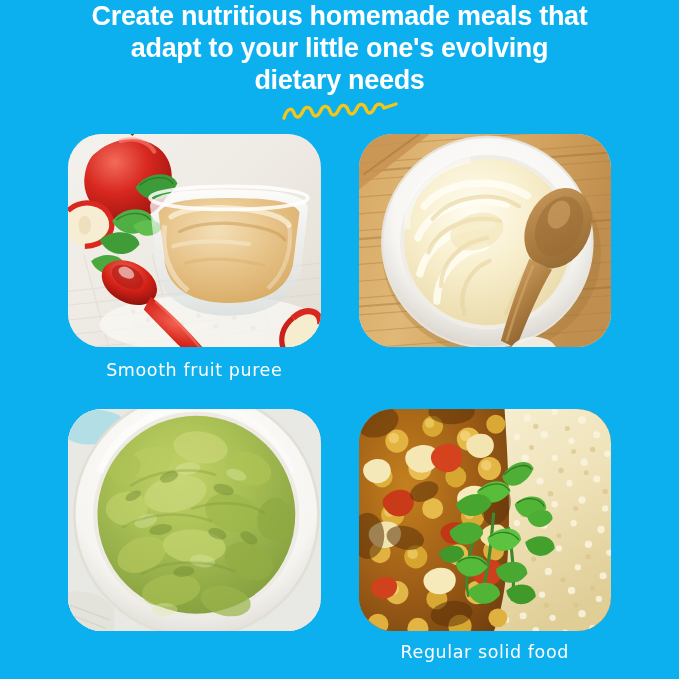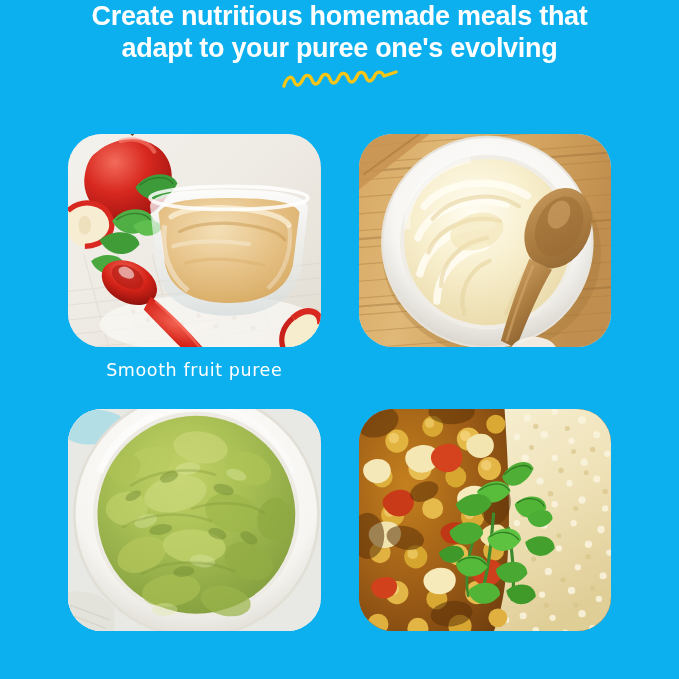--- a/index.html
+++ b/index.html
@@ -73,21 +73,22 @@
     font-family:"DejaVu Sans", sans-serif;
   }
   .cell.row2 .photo { height:222px; }
   .cell.row2 .caption { margin-top:11px; }
 </style>
 </head>
 <body>
 
 <div class="headline">
   <div>Create nutritious homemade meals that</div>
-  <div>adapt to your puree one's evolving</div>
+  <div>adapt to your little one's evolving</div>
+  <div>dietary needs</div>
 </div>
 
 <div class="squiggle-wrap">
   <svg width="118" height="20" viewBox="0 0 118 20">
     <path d="M3 16 C6 6,11 5,13 11 C15 17,19 16,22 9
              C24 4,29 4,31 10 C33 16,37 15,40 8
              C42 3,47 3,49 9 C51 15,55 14,58 7
              C60 2,65 2,67 8 C69 14,73 13,76 6
              C78 1,83 1,85 7 C87 13,91 12,94 5
              C96 1,101 1,103 6 L115 2" fill="none" stroke="#F5C518" stroke-width="3.4" stroke-linecap="round" stroke-linejoin="round"></path>
@@ -544,15 +545,16 @@
           <path d="M92 152 C104 140,122 144,122 156 C112 170,94 166,92 152 Z" fill="#55B93A"></path>
           <path d="M94 151 C104 144,116 146,121 154" stroke="#2F7A22" stroke-width="1.3" fill="none"></path>
           <path d="M130 158 C142 146,160 150,160 162 C150 176,132 172,130 158 Z" fill="#49A831"></path>
           <path d="M104 178 C116 166,134 170,134 182 C124 196,106 192,104 178 Z" fill="#52B437"></path>
           <path d="M140 178 C152 168,168 172,168 184 C158 196,142 192,140 178 Z" fill="#3F9A2A"></path>
           <path d="M76 142 C86 132,100 134,100 144 C92 156,78 153,76 142 Z" fill="#3E982A"></path>
           <path d="M160 108 C170 98,184 100,184 110 C176 122,162 119,160 108 Z" fill="#4CAE34"></path>
         </g>
       </svg>
     </div>
+    <div class="caption">Regular solid food</div>
   </div>
 
 </div>
 
 </body></html>

